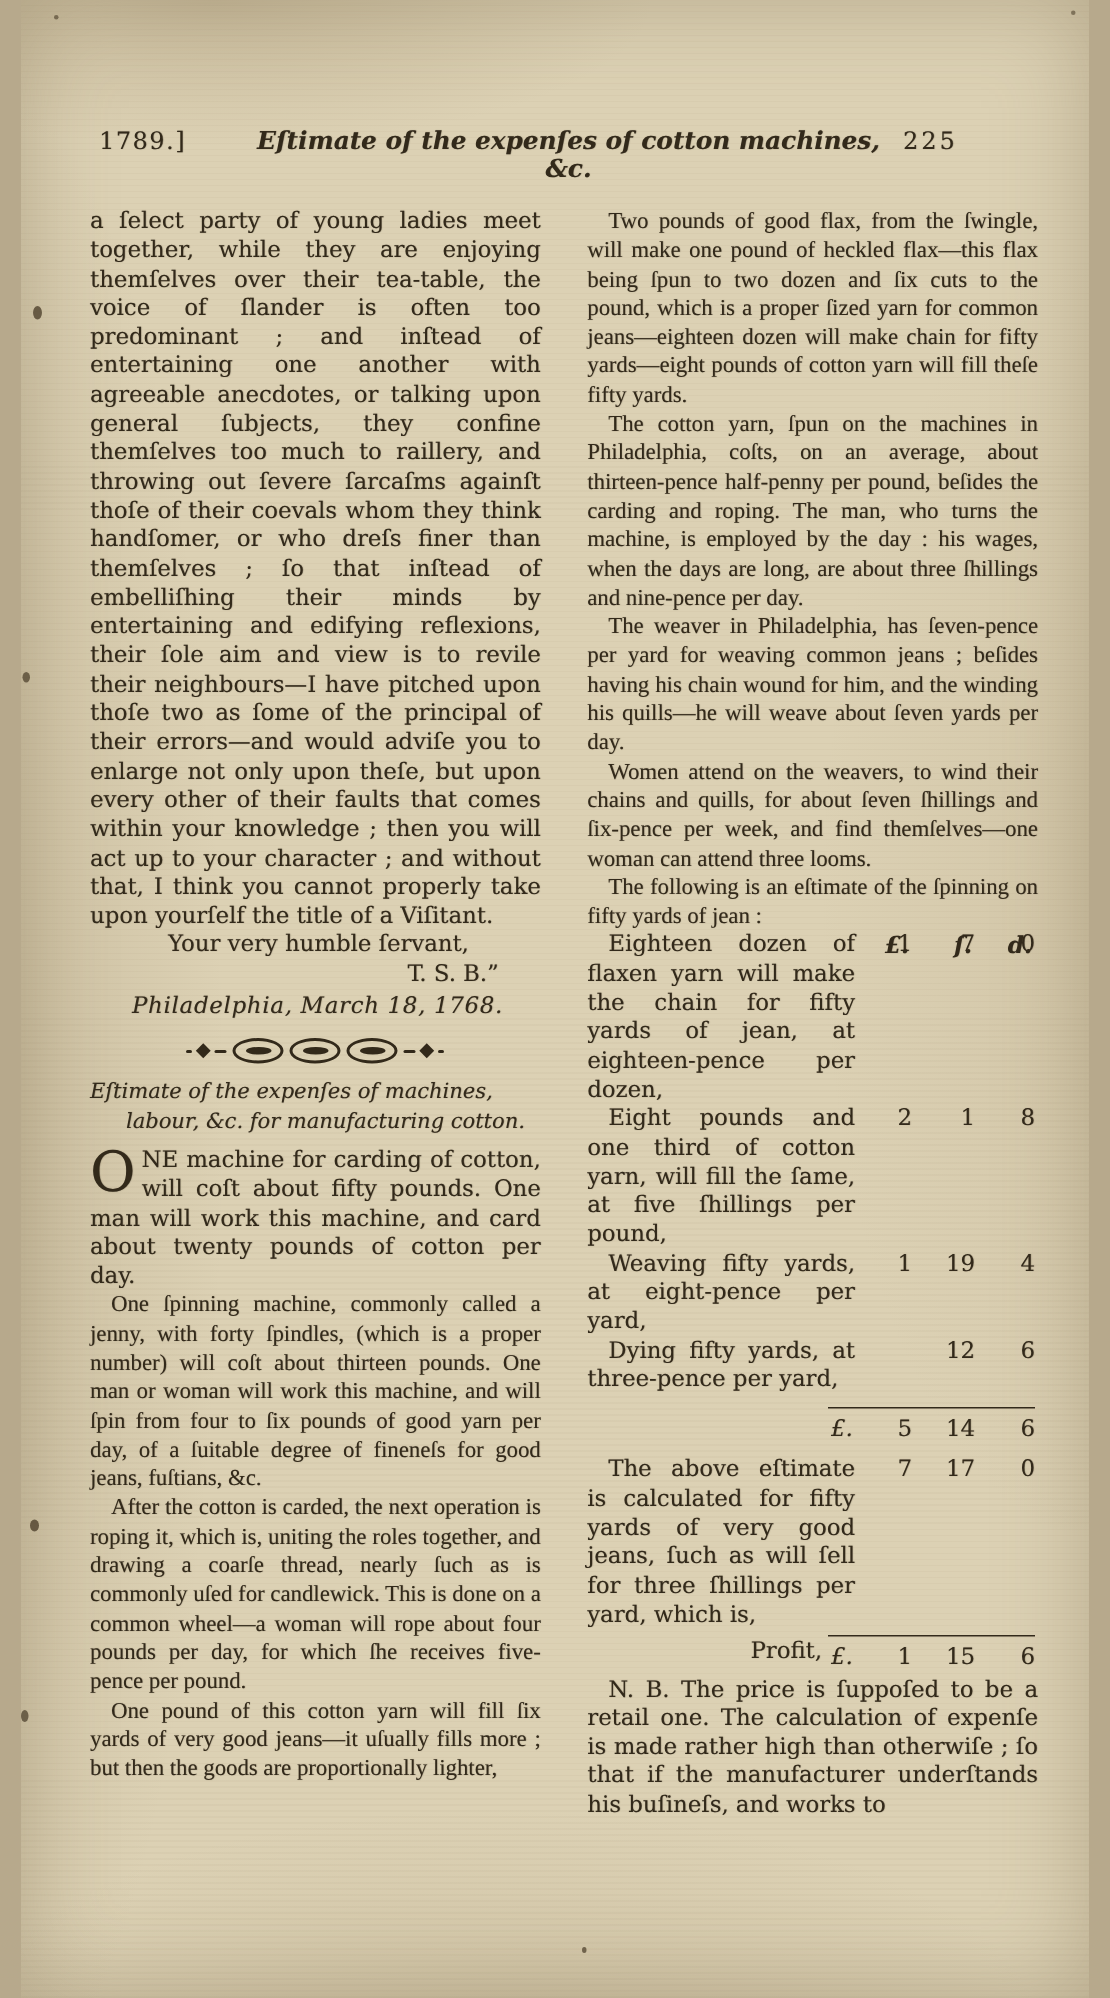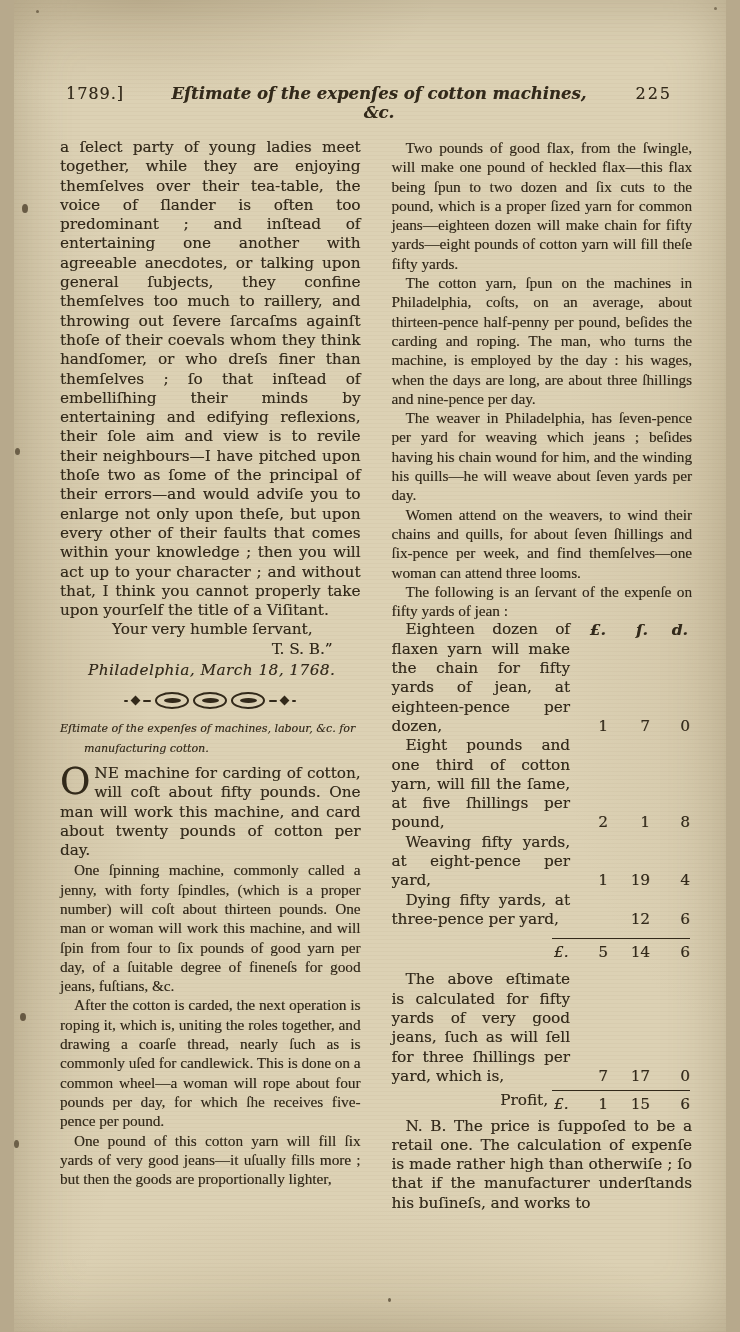--- a/index.html
+++ b/index.html
@@ -23,21 +23,21 @@
   .ink{ text-shadow:0.3px 0.3px 0.6px rgba(50,41,26,0.45); }
 
   
   .header{
     display:flex;align-items:baseline;
     padding:84px 40px 0 52px;
     font-size:16px;
   }
   .hdr-year{width:90px;letter-spacing:1px;}
   .hdr-title{flex:1;text-align:center;font-style:italic;font-weight:bold;font-size:16.5px;}
-  .hdr-page{width:70px;text-align:right;letter-spacing:2px;padding-right:14px;}
+  .hdr-page{width:70px;text-align:left;letter-spacing:2px;padding-right:14px;}
 
   
   .columns{
     display:flex;gap:31px;
     padding:16px 34px 0 46px;
     font-size:15.2px;line-height:19.3px;
     text-align:justify;
   }
   .col{flex:1;min-width:0;}
   p{margin:0;}
@@ -55,39 +55,39 @@
   .orn-dot{width:4px;height:2.4px;background:#32291a;border-radius:1px;}
   .orn-diamond{width:7px;height:7px;background:#32291a;transform:rotate(45deg);}
   .orn-lens{width:30px;height:13px;border:2px solid #32291a;border-radius:50%;
     display:flex;align-items:center;justify-content:center;background:transparent;}
   .orn-lens::before{content:"";width:17px;height:5px;background:#32291a;border-radius:50%;}
 
   
   .section-heading{
     font-style:italic;text-align:left;
     padding-left:24px;text-indent:-24px;
-    margin:2px 0 6px;font-size:11px;
+    margin:2px 0 6px;font-size:14px;
   }
   
   .dropcap{
     float:left;font-size:37px;line-height:31px;
     padding:2px 4px 0 0;font-weight:normal;
   }
 
   
   .est-table{position:relative;margin-top:0;}
   .cur-head{
     position:absolute;top:0;right:2px;width:118px;display:flex;
     font-style:italic;font-weight:bold;font-size:15.5px;
   }
   .cur-head span{text-align:right;}
   .cur-head .c1{width:34px;}
   .cur-head .c2{width:42px;}
   .cur-head .c3{width:40px;}
-  .est-row{display:flex;align-items:flex-end;}
+  .est-row{display:flex;align-items:flex-start;}
   .est-desc{flex:1;padding-right:4px;text-indent:14px;}
   .amts{display:flex;width:118px;flex:none;}
   .amt{text-align:right;}
   .amt.l{width:34px;}
   .amt.s{width:42px;}
   .amt.d{width:40px;}
 
   .sum-line{display:flex;justify-content:flex-end;margin:9px 2px 8px 0;}
   .sum-amts{display:flex;justify-content:flex-end;border-top:1.4px solid #32291a;padding-top:4px;}
   .sum-amts .cur{width:30px;font-style:italic;text-align:left;padding-left:2px;}
@@ -139,23 +139,23 @@
         <span class="dropcap">O</span><span>NE machine for carding of cotton, will coſt about fifty pounds. One man will work this machine, and card about twenty pounds of cotton per day.</span>
       </p>
       <p class="indent">One ſpinning machine, commonly called a jenny, with forty ſpindles, (which is a proper number) will coſt about thirteen pounds.  One man or woman will work this machine, and will ſpin from four to ſix pounds of good yarn per day, of a ſuitable degree of fineneſs for good jeans, fuſtians, &amp;c.</p>
       <p class="indent">After the cotton is carded, the next operation is roping it, which is, uniting the roles together, and drawing a coarſe thread, nearly ſuch as is commonly uſed for candlewick.  This is done on a common wheel—a woman will rope about four pounds per day, for which ſhe receives five-pence per pound.</p>
       <p class="indent">One pound of this cotton yarn will fill ſix yards of very good jeans—it uſually fills more ; but then the goods are proportionally lighter,</p>
     </div>
 
     <div class="col">
       <p class="indent">Two pounds of good flax, from the ſwingle, will make one pound of heckled flax—this flax being ſpun to two dozen and ſix cuts to the pound, which is a proper ſized yarn for common jeans—eighteen dozen will make chain for fifty yards—eight pounds of cotton yarn will fill theſe fifty yards.</p>
       <p class="indent">The cotton yarn, ſpun on the machines in Philadelphia, coſts, on an average, about thirteen-pence half-penny per pound, beſides the carding and roping.  The man, who turns the machine, is employed by the day : his wages, when the days are long, are about three ſhillings and nine-pence per day.</p>
-      <p class="indent">The weaver in Philadelphia, has ſeven-pence per yard for weaving which jeans ; beſides having his chain wound for him, and the winding his quills—he will weave about ſeven yards per day.</p>
+      <p class="indent">The weaver in Philadelphia, has ſeven-pence per yard for weaving common jeans ; beſides having his chain wound for him, and the winding his quills—he will weave about ſeven yards per day.</p>
       <p class="indent">Women attend on the weavers, to wind their chains and quills, for about ſeven ſhillings and ſix-pence per week, and find themſelves—one woman can attend three looms.</p>
-      <p class="indent">The following is an ſervant of the expenſe on fifty yards of jean :</p>
+      <p class="indent">The following is an eſtimate of the ſpinning on fifty yards of jean :</p>
 
       <div class="est-table">
         <div class="cur-head">
           <span class="c1">£.</span>
           <span class="c2">ſ.</span>
           <span class="c3">d.</span>
         </div>
 
         <div class="est-row">
           <div class="est-desc">Eighteen dozen of flaxen yarn will make the chain for fifty yards of jean, at eighteen-pence per dozen,</div>

